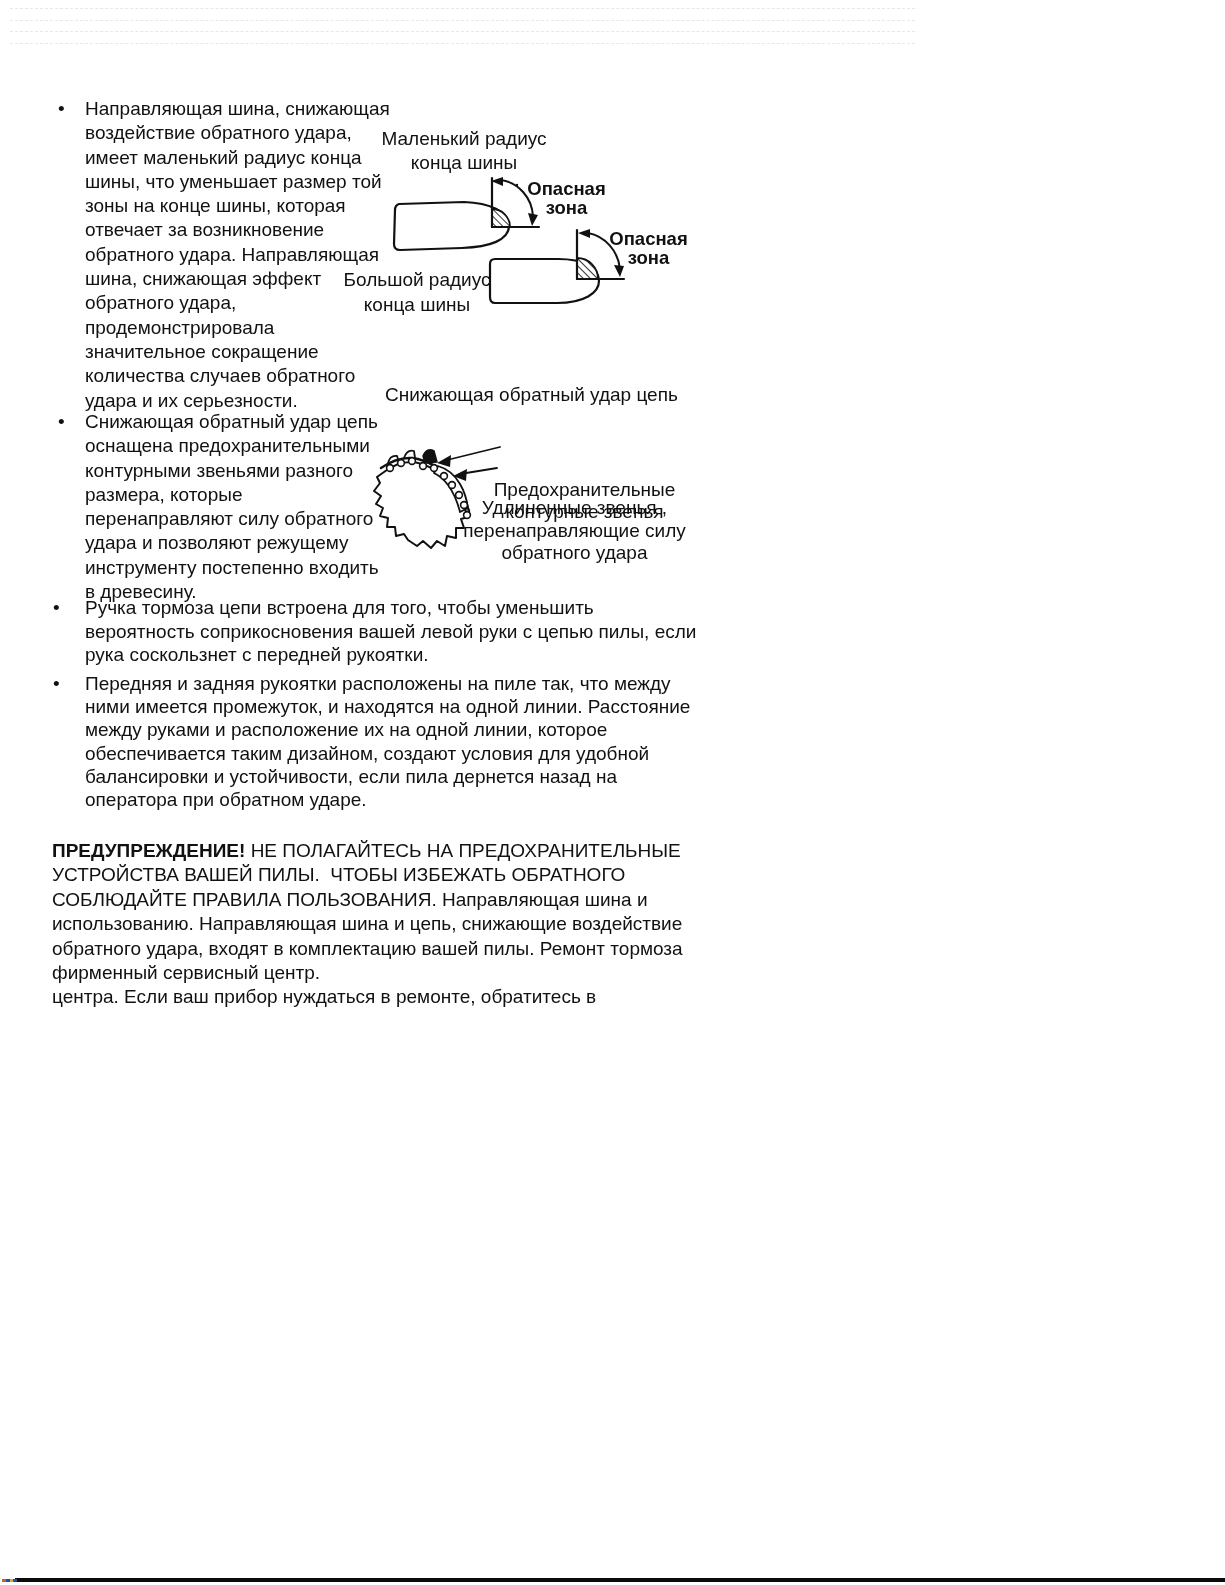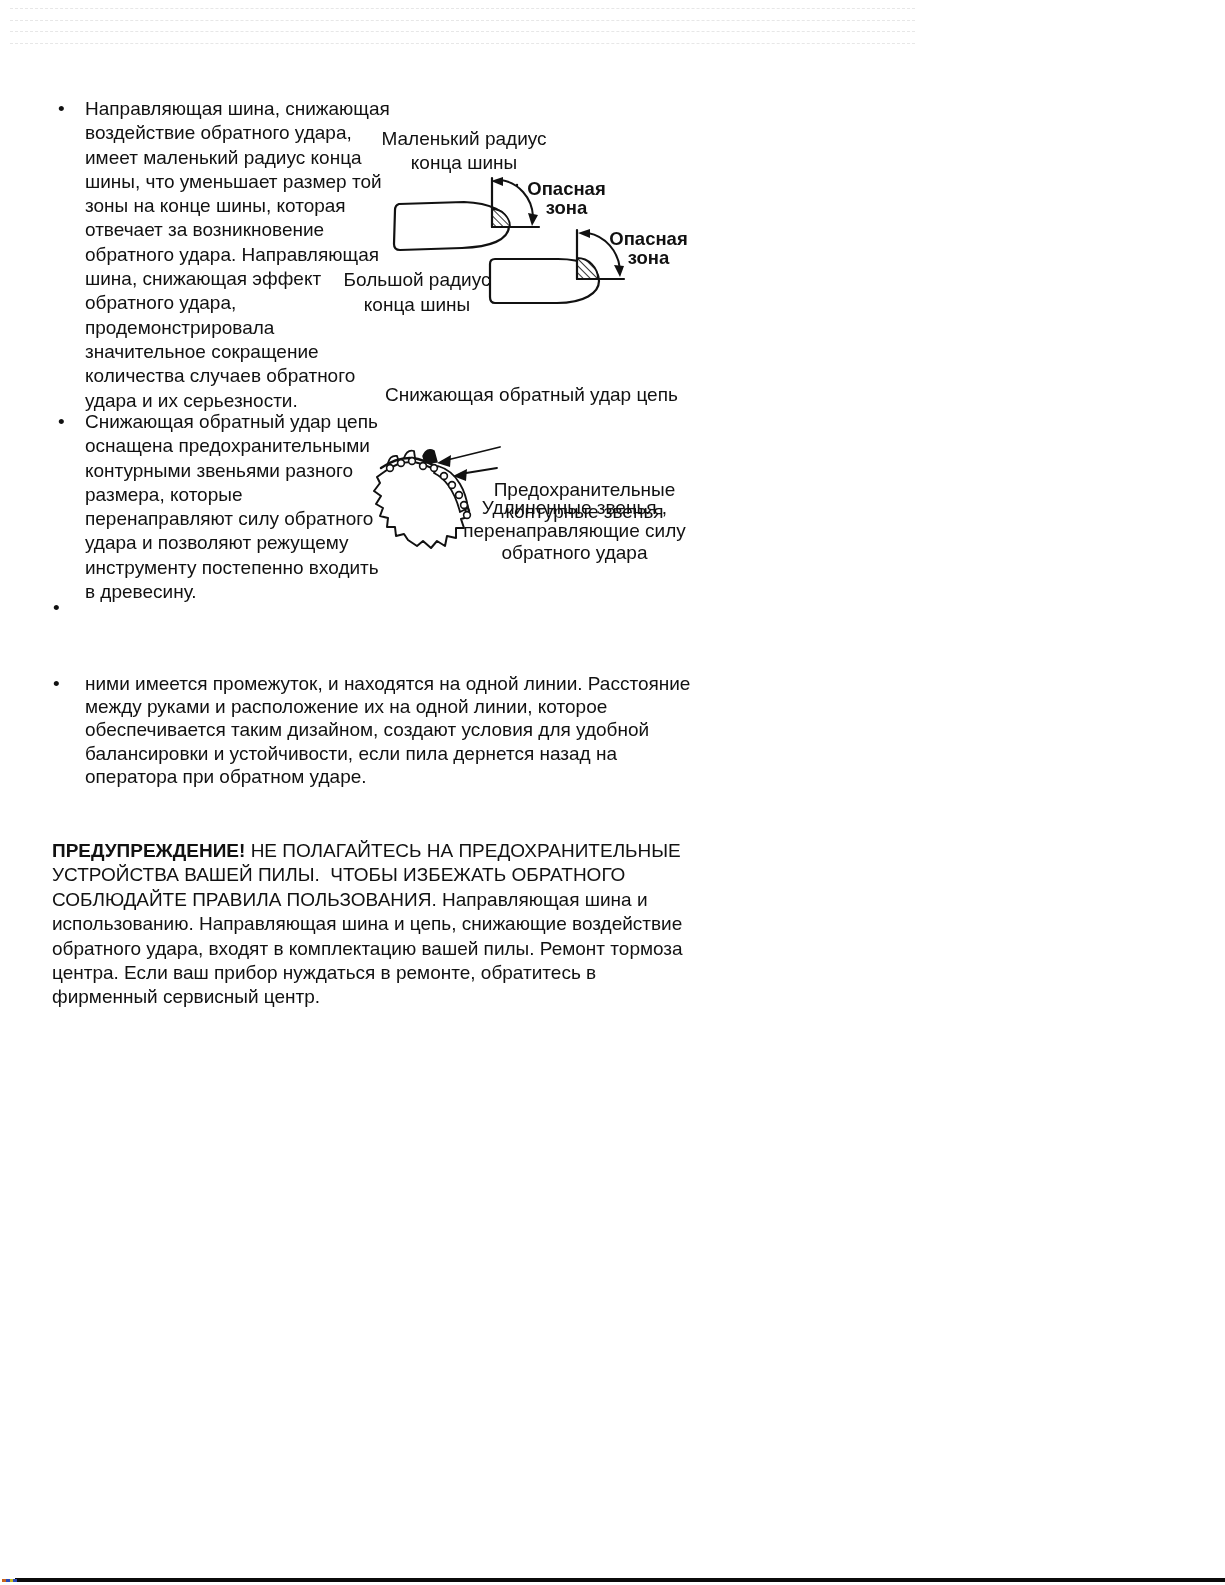--- a/index.html
+++ b/index.html
@@ -71,37 +71,43 @@
   <div class="tblock b2">
       <div class="tline">Снижающая обратный удар цепь</div>
       <div class="tline">оснащена предохранительными</div>
       <div class="tline">контурными звеньями разного</div>
       <div class="tline">размера, которые</div>
       <div class="tline">перенаправляют силу обратного</div>
       <div class="tline">удара и позволяют режущему</div>
       <div class="tline">инструменту постепенно входить</div>
       <div class="tline">в древесину.</div>
     </div>
+  <div class="tblock b3">
+      <div class="tline">Ручка тормоза цепи встроена для того, чтобы уменьшить</div>
+      <div class="tline">вероятность соприкосновения вашей левой руки с цепью пилы, если</div>
+      <div class="tline">рука соскользнет с передней рукоятки.</div>
+    </div>
   <div class="tblock b4">
+      <div class="tline">Передняя и задняя рукоятки расположены на пиле так, что между</div>
       <div class="tline">ними имеется промежуток, и находятся на одной линии. Расстояние</div>
       <div class="tline">между руками и расположение их на одной линии, которое</div>
       <div class="tline">обеспечивается таким дизайном, создают условия для удобной</div>
       <div class="tline">балансировки и устойчивости, если пила дернется назад на</div>
       <div class="tline">оператора при обратном ударе.</div>
     </div>
 
   <div class="tblock warning">
     <div class="tline"><span class="bold">ПРЕДУПРЕЖДЕНИЕ!</span><span> НЕ ПОЛАГАЙТЕСЬ НА ПРЕДОХРАНИТЕЛЬНЫЕ</span></div>
     <div>
         <div class="tline">УСТРОЙСТВА ВАШЕЙ ПИЛЫ.  ЧТОБЫ ИЗБЕЖАТЬ ОБРАТНОГО</div>
         <div class="tline">СОБЛЮДАЙТЕ ПРАВИЛА ПОЛЬЗОВАНИЯ. Направляющая шина и</div>
         <div class="tline">использованию. Направляющая шина и цепь, снижающие воздействие</div>
         <div class="tline">обратного удара, входят в комплектацию вашей пилы. Ремонт тормоза</div>
+        <div class="tline">фирменный сервисный центр.</div>
         <div class="tline">центра. Если ваш прибор нуждаться в ремонте, обратитесь в</div>
-        <div class="tline">фирменный сервисный центр.</div>
       </div>
   </div>
 
   <div class="tblock center lbl-small-radius">
       <div class="tline">Маленький радиус</div>
       <div class="tline">конца шины</div>
     </div>
   <div class="tblock center lbl-danger-1">
       <div class="tline">Опасная</div>
       <div class="tline">зона</div>

